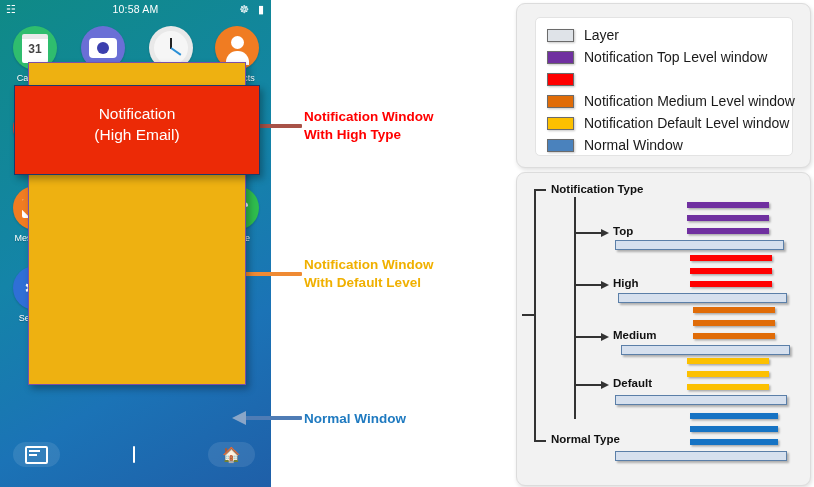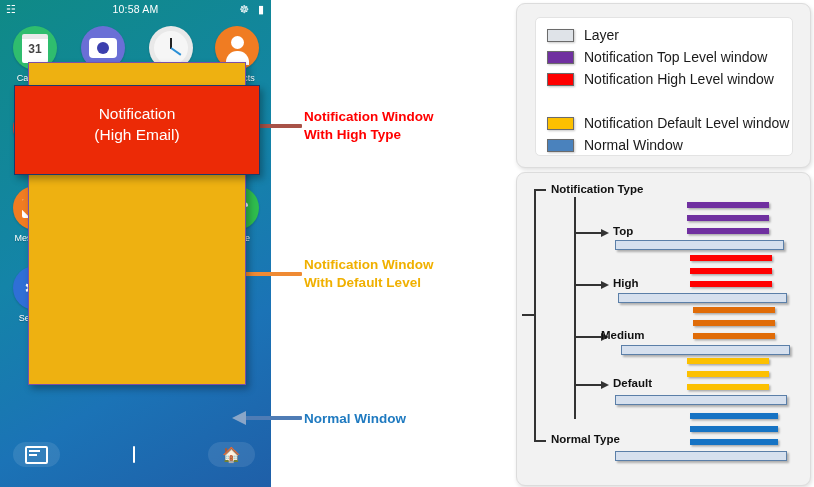--- a/index.html
+++ b/index.html
@@ -355,21 +355,24 @@
     <div class="lgrow" style="top:6px;">
       <div class="swatch" style="background:#dfe3e8;"></div>
       <div class="lglabel">Layer</div>
     </div>
     <div class="lgrow" style="top:28px;">
       <div class="swatch" style="background:#7030a0;"></div>
       <div class="lglabel">Notification Top Level window</div>
     </div>
     <div class="lgrow" style="top:50px;">
       <div class="swatch" style="background:#ff0000;"></div>
-      <div class="lglabel">Notification High Level window</div>
+    </div>
+    <div class="lgrow" style="top:72px;">
+      <div class="swatch" style="background:#e06c08;"></div>
+      <div class="lglabel">Notification Medium Level window</div>
     </div>
     <div class="lgrow" style="top:94px;">
       <div class="swatch" style="background:#fcc000;"></div>
       <div class="lglabel">Notification Default Level window</div>
     </div>
     <div class="lgrow" style="top:116px;">
       <div class="swatch" style="background:#4a82bd;"></div>
       <div class="lglabel">Normal Window</div>
     </div>
   </div>
@@ -397,21 +400,21 @@
   <div class="tline" style="left:57px; top:111px; width:28px; height:2px;"></div>
   <div class="tarrow" style="left:84px; top:107.5px;"></div>
   <div class="tnode" style="left:96px; top:104px;">High</div>
   <div class="bar" style="left:173px; top:82px; width:82px; background:#ff0000;"></div>
   <div class="bar" style="left:173px; top:95px; width:82px; background:#ff0000;"></div>
   <div class="bar" style="left:173px; top:108px; width:82px; background:#ff0000;"></div>
   <div class="layerbar" style="left:101px; top:120px; width:167px;"></div>
 
   <div class="tline" style="left:57px; top:163px; width:28px; height:2px;"></div>
   <div class="tarrow" style="left:84px; top:159.5px;"></div>
-  <div class="tnode" style="left:84px; top:156px;">Medium</div>
+  <div class="tnode" style="left:96px; top:156px;">Medium</div>
   <div class="bar" style="left:176px; top:134px; width:82px; background:#e06c08;"></div>
   <div class="bar" style="left:176px; top:147px; width:82px; background:#e06c08;"></div>
   <div class="bar" style="left:176px; top:160px; width:82px; background:#e06c08;"></div>
   <div class="layerbar" style="left:104px; top:172px; width:167px;"></div>
 
   <div class="tline" style="left:57px; top:211px; width:28px; height:2px;"></div>
   <div class="tarrow" style="left:84px; top:207.5px;"></div>
   <div class="tnode" style="left:96px; top:204px;">Default</div>
   <div class="bar" style="left:170px; top:185px; width:82px; background:#fcc000;"></div>
   <div class="bar" style="left:170px; top:198px; width:82px; background:#fcc000;"></div>

